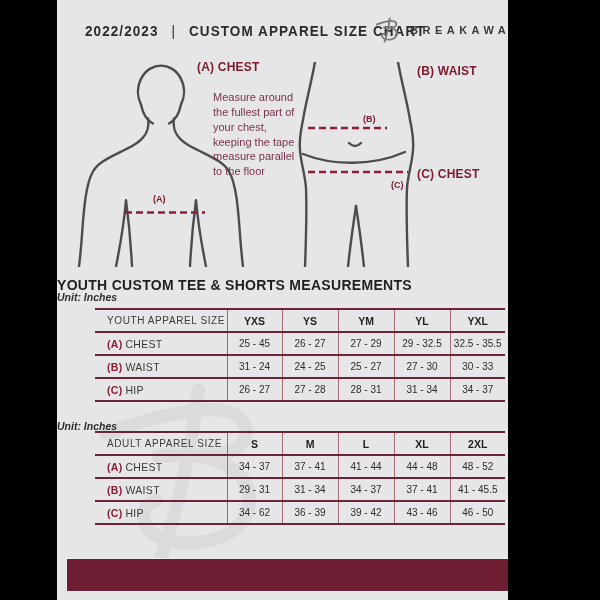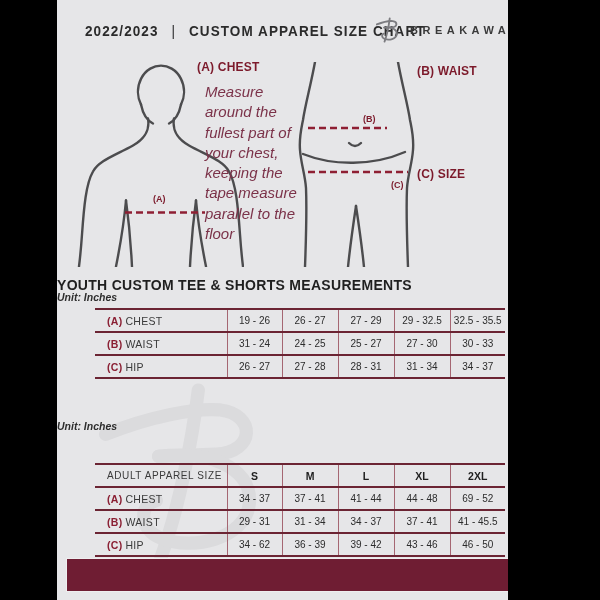--- a/index.html
+++ b/index.html
@@ -23,33 +23,33 @@
   .outline{fill:none;stroke:#4c4c4e;stroke-width:2.4;stroke-linecap:round;}
   .dashline{fill:none;stroke:#8e1f33;stroke-width:2.4;stroke-dasharray:7 4;stroke-linecap:butt;}
   .fig-label{fill:#7c1a2b;font-family:"Liberation Sans",sans-serif;font-size:9px;font-weight:bold;}
 
   
   .instr{position:absolute;width:118px;}
   .instr-chest{left:140px;top:60px;width:116px;}
   .instr-waist{left:360px;top:64px;}
   .instr-hips{left:360px;top:167px;}
   .instr h3{margin:0 0 6px 0;font-size:12px;font-weight:bold;color:#7c1a2b;letter-spacing:0.2px;}
-  .instr p{margin:8px;font-size:15px;line-height:1.35;font-style:italic;color:#7b3249;}
+  .instr p{margin:16px;font-size:11px;line-height:1.35;color:#7b3249;}
 
   
   .section-title{position:absolute;left:0;width:480px;text-align:left;
                  font-size:14px;font-weight:bold;color:#1f1f1f;letter-spacing:0.3px;}
   .unit-line{position:absolute;left:0;width:480px;
              font-size:10.5px;font-weight:bold;font-style:italic;color:#2e2e2e;}
   .youth-title{top:277px;} .youth-unit{top:291px;}
   .adult-title{top:406px;} .adult-unit{top:420px;}
 
   
   .table-block{position:absolute;left:38px;z-index:2;}
-  .youth-block{top:308px;} .adult-block{top:463px;}
+  .youth-block{top:308px;} .adult-block{top:431px;}
   table.size-table{border-collapse:collapse;table-layout:fixed;width:410px;background:transparent;}
   .size-table tr{height:23px;border-top:2px solid #6b2433;border-bottom:2px solid #6b2433;}
   .size-table th,.size-table td{padding:0;border-left:1.5px solid #a56672;}
   .size-table th:first-child,.size-table td:first-child{border-left:none;}
   .col-label{font-size:10px;font-weight:400;color:#3a3a3a;letter-spacing:0.6px;text-align:left;padding-left:12px !important;}
   .size-col{font-size:10.5px;font-weight:bold;color:#1f1f1f;text-align:center;}
   .row-label{font-size:10.5px;color:#3a3a3a;text-align:left;padding-left:12px !important;letter-spacing:0.3px;}
   .row-label .pfx{font-weight:bold;color:#8a1f33;margin-right:3px;}
   .val{font-size:10px;color:#2c2c2c;text-align:center;}
 
@@ -118,39 +118,47 @@
     </svg>
 
     <div class="instr instr-chest">
       <h3>(A) CHEST</h3>
       <p>Measure around the fullest part of your chest, keeping the tape measure parallel to the floor</p>
     </div>
     <div class="instr instr-waist">
       <h3>(B) WAIST</h3>
     </div>
     <div class="instr instr-hips">
-      <h3>(C) SIZE</h3>
+      <h3>(C) CHEST</h3>
     </div>
 
     <div class="section-title youth-title">YOUTH CUSTOM TEE &amp; SHORTS MEASUREMENTS</div>
     <div class="unit-line youth-unit">Unit: Inches</div>
     <div class="table-block youth-block">
       <table class="size-table">
         <colgroup>
             <col style="width:132px">
             <col style="width:55px">
             <col style="width:56px">
             <col style="width:56px">
             <col style="width:56px">
             <col style="width:55px">
           </colgroup>
         <tbody>
+            <tr>
+          <th class="col-label">YOUTH APPAREL SIZE</th>
+          <th class="size-col">YXS</th>
+          <th class="size-col">YS</th>
+          <th class="size-col">YM</th>
+          <th class="size-col">YL</th>
+          <th class="size-col">YXL</th>
+        </tr>
         <tr>
           <td class="row-label"><span class="pfx">(A)</span><span>CHEST</span></td>
-          <td class="val">19 - 26</td>
+          <td class="val">25 - 45</td>
           <td class="val">26 - 27</td>
           <td class="val">27 - 29</td>
           <td class="val">29 - 32.5</td>
           <td class="val">32.5 - 35.5</td>
         </tr>
         <tr>
           <td class="row-label"><span class="pfx">(B)</span><span>WAIST</span></td>
           <td class="val">31 - 24</td>
           <td class="val">24 - 25</td>
           <td class="val">25 - 27</td>
@@ -188,21 +196,21 @@
           <th class="size-col">L</th>
           <th class="size-col">XL</th>
           <th class="size-col">2XL</th>
         </tr>
         <tr>
           <td class="row-label"><span class="pfx">(A)</span><span>CHEST</span></td>
           <td class="val">34 - 37</td>
           <td class="val">37 - 41</td>
           <td class="val">41 - 44</td>
           <td class="val">44 - 48</td>
-          <td class="val">69 - 52</td>
+          <td class="val">48 - 52</td>
         </tr>
         <tr>
           <td class="row-label"><span class="pfx">(B)</span><span>WAIST</span></td>
           <td class="val">29 - 31</td>
           <td class="val">31 - 34</td>
           <td class="val">34 - 37</td>
           <td class="val">37 - 41</td>
           <td class="val">41 - 45.5</td>
         </tr>
         <tr>

